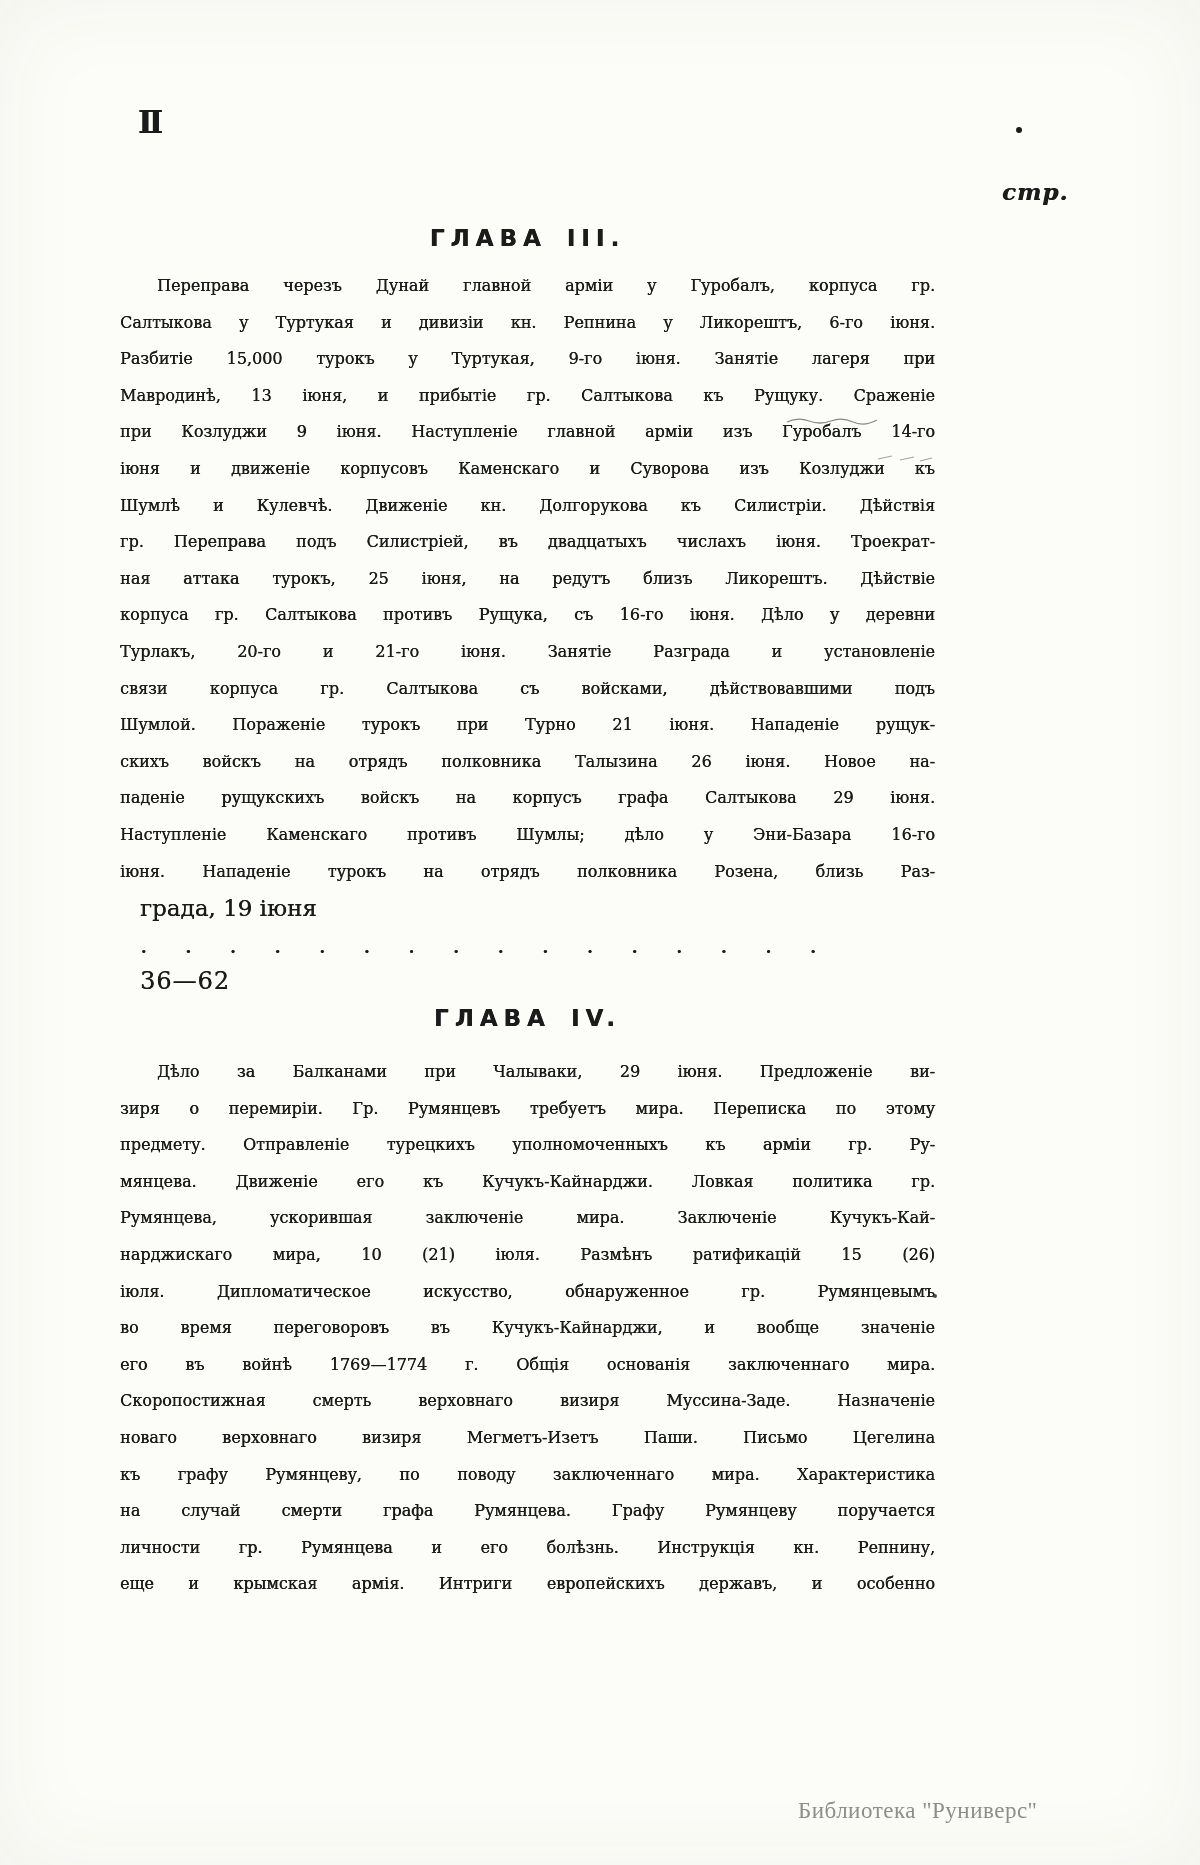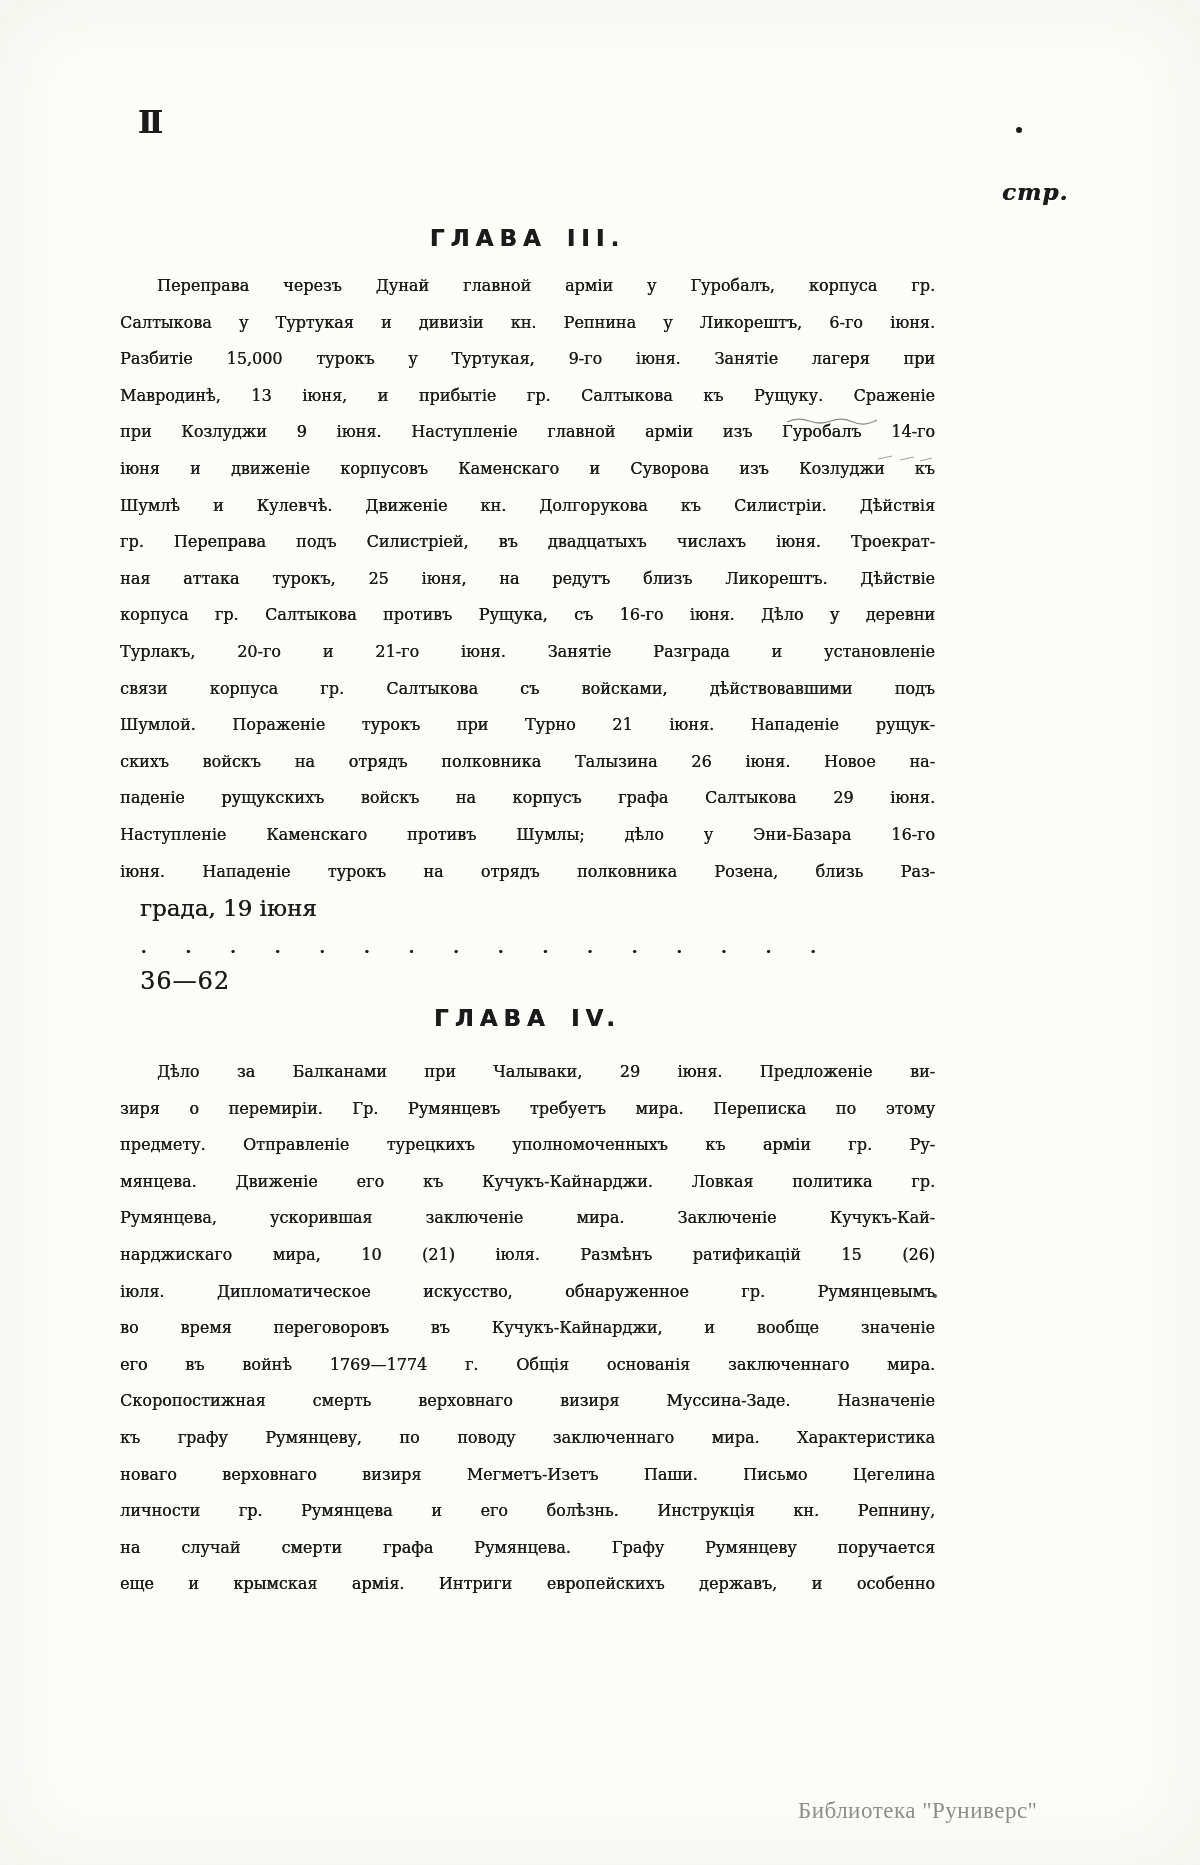--- a/index.html
+++ b/index.html
@@ -112,24 +112,24 @@
       <div class="line">Дѣло за Балканами при Чалываки, 29 іюня. Предложеніе ви-</div>
       <div class="line">зиря о перемиріи. Гр. Румянцевъ требуетъ мира. Переписка по этому</div>
       <div class="line">предмету. Отправленіе турецкихъ уполномоченныхъ къ арміи гр. Ру-</div>
       <div class="line">мянцева. Движеніе его къ Кучукъ-Кайнарджи. Ловкая политика гр.</div>
       <div class="line">Румянцева, ускорившая заключеніе мира. Заключеніе Кучукъ-Кай-</div>
       <div class="line">нарджискаго мира, 10 (21) іюля. Размѣнъ ратификацій 15 (26)</div>
       <div class="line">іюля. Дипломатическое искусство, обнаруженное гр. Румянцевымъ</div>
       <div class="line">во время переговоровъ въ Кучукъ-Кайнарджи, и вообще значеніе</div>
       <div class="line">его въ войнѣ 1769—1774 г. Общія основанія заключеннаго мира.</div>
       <div class="line">Скоропостижная смерть верховнаго визиря Муссина-Заде. Назначеніе</div>
+      <div class="line">новаго верховнаго визиря Мегметъ-Изетъ Паши. Письмо Цегелина</div>
       <div class="line">къ графу Румянцеву, по поводу заключеннаго мира. Характеристика</div>
-      <div class="line">новаго верховнаго визиря Мегметъ-Изетъ Паши. Письмо Цегелина</div>
+      <div class="line">на случай смерти графа Румянцева. Графу Румянцеву поручается</div>
       <div class="line">личности гр. Румянцева и его болѣзнь. Инструкція кн. Репнину,</div>
-      <div class="line">на случай смерти графа Румянцева. Графу Румянцеву поручается</div>
       <div class="line">еще и крымская армія. Интриги европейскихъ державъ, и особенно</div>
     </div>
 
   <span class="artifact squiggle-1">
     <svg width="92" height="10" viewBox="0 0 92 10" xmlns="http://www.w3.org/2000/svg">
       <path d="M1,6 Q12,1 23,5 T45,5 T67,6 T91,4" fill="none" stroke="#3a3a3a" stroke-width="1.3" opacity="0.6"></path>
     </svg>
   </span>
   <span class="artifact ticks-1">
     <svg width="58" height="12" viewBox="0 0 58 12" xmlns="http://www.w3.org/2000/svg">

